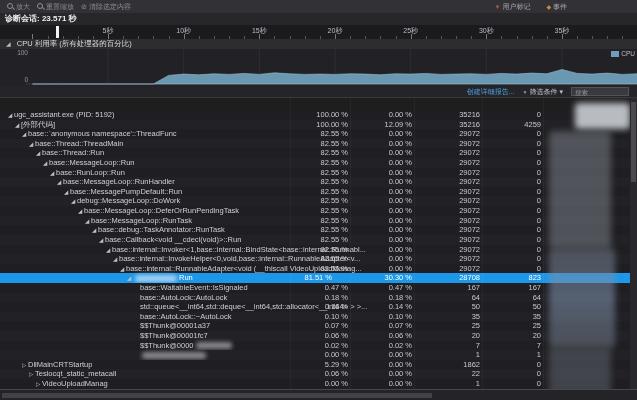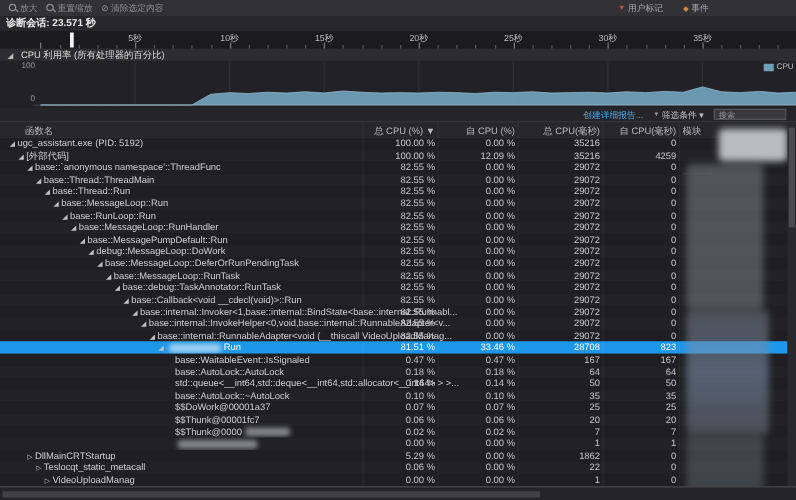--- a/index.html
+++ b/index.html
@@ -189,53 +189,45 @@
   <div id="filterbar">
     <span id="report-link">创建详细报告...</span>
     <span id="filter-dd">
       <span class="funnel">▼</span>
       <span>筛选条件</span>
       <span>▾</span>
     </span>
     <span id="searchbox">搜索</span>
   </div>
 
-  <div id="grid-header">
-    <span class="h-fn">函数名</span>
-    <span class="h-num" style="right:289px;">总 CPU (%) ▼</span>
-    <span class="h-num" style="right:225px;">自 CPU (%)</span>
-    <span class="h-num" style="right:157px;">总 CPU(毫秒)</span>
-    <span class="h-num" style="right:96px;">自 CPU(毫秒)</span>
-    <span class="h-mod">模块</span>
-  </div>
 
   <div id="grid-body">
       <div class="row"><span class="expander" style="margin-left: 6px;">◢</span><span class="name">ugc_assistant.exe (PID: 5192)</span><span class="num" style="right: 282px;">100.00 %</span><span class="num" style="right: 218px;">0.00 %</span><span class="num" style="right: 150px;">35216</span><span class="num" style="right: 89px;">0</span></div>
       <div class="row"><span class="expander" style="margin-left: 13px;">◢</span><span class="name">[外部代码]</span><span class="num" style="right: 282px;">100.00 %</span><span class="num" style="right: 218px;">12.09 %</span><span class="num" style="right: 150px;">35216</span><span class="num" style="right: 89px; margin-left: 15px;">4259</span><span class="mod">24 模块</span></div>
       <div class="row"><span class="expander" style="margin-left: 20px;">◢</span><span class="name">base::`anonymous namespace'::ThreadFunc</span><span class="num" style="right: 282px;">82.55 %</span><span class="num" style="right: 218px;">0.00 %</span><span class="num" style="right: 150px;">29072</span><span class="num" style="right: 89px;">0</span></div>
       <div class="row"><span class="expander" style="margin-left: 27px;">◢</span><span class="name">base::Thread::ThreadMain</span><span class="num" style="right: 282px;">82.55 %</span><span class="num" style="right: 218px;">0.00 %</span><span class="num" style="right: 150px;">29072</span><span class="num" style="right: 89px;">0</span></div>
       <div class="row"><span class="expander" style="margin-left: 34px;">◢</span><span class="name">base::Thread::Run</span><span class="num" style="right: 282px;">82.55 %</span><span class="num" style="right: 218px;">0.00 %</span><span class="num" style="right: 150px;">29072</span><span class="num" style="right: 89px;">0</span></div>
       <div class="row"><span class="expander" style="margin-left: 41px;">◢</span><span class="name">base::MessageLoop::Run</span><span class="num" style="right: 282px;">82.55 %</span><span class="num" style="right: 218px;">0.00 %</span><span class="num" style="right: 150px;">29072</span><span class="num" style="right: 89px;">0</span></div>
       <div class="row"><span class="expander" style="margin-left: 48px;">◢</span><span class="name">base::RunLoop::Run</span><span class="num" style="right: 282px;">82.55 %</span><span class="num" style="right: 218px;">0.00 %</span><span class="num" style="right: 150px;">29072</span><span class="num" style="right: 89px;">0</span></div>
       <div class="row"><span class="expander" style="margin-left: 55px;">◢</span><span class="name">base::MessageLoop::RunHandler</span><span class="num" style="right: 282px;">82.55 %</span><span class="num" style="right: 218px;">0.00 %</span><span class="num" style="right: 150px;">29072</span><span class="num" style="right: 89px;">0</span></div>
       <div class="row"><span class="expander" style="margin-left: 62px;">◢</span><span class="name">base::MessagePumpDefault::Run</span><span class="num" style="right: 282px;">82.55 %</span><span class="num" style="right: 218px;">0.00 %</span><span class="num" style="right: 150px;">29072</span><span class="num" style="right: 89px;">0</span></div>
       <div class="row"><span class="expander" style="margin-left: 69px;">◢</span><span class="name">debug::MessageLoop::DoWork</span><span class="num" style="right: 282px;">82.55 %</span><span class="num" style="right: 218px;">0.00 %</span><span class="num" style="right: 150px;">29072</span><span class="num" style="right: 89px;">0</span></div>
       <div class="row"><span class="expander" style="margin-left: 76px;">◢</span><span class="name">base::MessageLoop::DeferOrRunPendingTask</span><span class="num" style="right: 282px;">82.55 %</span><span class="num" style="right: 218px;">0.00 %</span><span class="num" style="right: 150px;">29072</span><span class="num" style="right: 89px;">0</span></div>
       <div class="row"><span class="expander" style="margin-left: 83px;">◢</span><span class="name">base::MessageLoop::RunTask</span><span class="num" style="right: 282px;">82.55 %</span><span class="num" style="right: 218px;">0.00 %</span><span class="num" style="right: 150px;">29072</span><span class="num" style="right: 89px;">0</span></div>
       <div class="row"><span class="expander" style="margin-left: 90px;">◢</span><span class="name">base::debug::TaskAnnotator::RunTask</span><span class="num" style="right: 282px;">82.55 %</span><span class="num" style="right: 218px;">0.00 %</span><span class="num" style="right: 150px;">29072</span><span class="num" style="right: 89px;">0</span></div>
       <div class="row"><span class="expander" style="margin-left: 97px;">◢</span><span class="name">base::Callback&lt;void __cdecl(void)&gt;::Run</span><span class="num" style="right: 282px;">82.55 %</span><span class="num" style="right: 218px;">0.00 %</span><span class="num" style="right: 150px;">29072</span><span class="num" style="right: 89px;">0</span></div>
       <div class="row"><span class="expander" style="margin-left: 104px;">◢</span><span class="name">base::internal::Invoker&lt;1,base::internal::BindState&lt;base::internal::Runnabl...</span><span class="num" style="right: 282px;">82.55 %</span><span class="num" style="right: 218px;">0.00 %</span><span class="num" style="right: 150px;">29072</span><span class="num" style="right: 89px;">0</span></div>
       <div class="row"><span class="expander" style="margin-left: 111px;">◢</span><span class="name">base::internal::InvokeHelper&lt;0,void,base::internal::RunnableAdapter&lt;v...</span><span class="num" style="right: 282px;">82.55 %</span><span class="num" style="right: 218px;">0.00 %</span><span class="num" style="right: 150px;">29072</span><span class="num" style="right: 89px;">0</span></div>
       <div class="row"><span class="expander" style="margin-left: 118px;">◢</span><span class="name">base::internal::RunnableAdapter&lt;void (__thiscall VideoUploadManag...</span><span class="num" style="right: 282px;">82.55 %</span><span class="num" style="right: 218px;">0.00 %</span><span class="num" style="right: 150px;">29072</span><span class="num" style="right: 89px;">0</span></div>
-      <div class="row selected"><span class="expander" style="margin-left: 125px;">◢</span><span class="blob" style="width: 42px;"></span><span class="name">Run</span><span class="num" style="right: 282px;">81.51 %</span><span class="num" style="right: 218px;">33.46 %</span><span class="num" style="right: 150px;">28708</span><span class="num" style="right: 89px;">823</span></div>
+      <div class="row selected"><span class="expander" style="margin-left: 125px;">◢</span><span class="blob" style="width: 42px;"></span><span class="name">Run</span><span class="num" style="right: 298px;">81.51 %</span><span class="num" style="right: 218px;">30.30 %</span><span class="num" style="right: 150px;">28708</span><span class="num" style="right: 89px;">823</span></div>
       <div class="row"><span class="expander" style="margin-left: 132px;"></span><span class="name">base::WaitableEvent::IsSignaled</span><span class="num" style="right: 282px;">0.47 %</span><span class="num" style="right: 218px;">0.47 %</span><span class="num" style="right: 150px;">167</span><span class="num" style="right: 89px;">167</span></div>
       <div class="row"><span class="expander" style="margin-left: 132px;"></span><span class="name">base::AutoLock::AutoLock</span><span class="num" style="right: 282px;">0.18 %</span><span class="num" style="right: 218px;">0.18 %</span><span class="num" style="right: 150px;">64</span><span class="num" style="right: 89px;">64</span></div>
       <div class="row"><span class="expander" style="margin-left: 132px;"></span><span class="name">std::queue&lt;__int64,std::deque&lt;__int64,std::allocator&lt;__int64&gt; &gt; &gt;...</span><span class="num" style="right: 282px;">0.14 %</span><span class="num" style="right: 218px;">0.14 %</span><span class="num" style="right: 150px;">50</span><span class="num" style="right: 89px;">50</span></div>
       <div class="row"><span class="expander" style="margin-left: 132px;"></span><span class="name">base::AutoLock::~AutoLock</span><span class="num" style="right: 282px;">0.10 %</span><span class="num" style="right: 218px;">0.10 %</span><span class="num" style="right: 150px;">35</span><span class="num" style="right: 89px;">35</span></div>
-      <div class="row"><span class="expander" style="margin-left: 132px;"></span><span class="name">$$DoWork@00001a37</span><span class="num" style="right: 282px;">0.07 %</span><span class="num" style="right: 218px;">0.07 %</span><span class="num" style="right: 150px;">25</span><span class="num" style="right: 89px;">25</span></div>
+      <div class="row"><span class="expander" style="margin-left: 132px;"></span><span class="name">$$Thunk@00001a37</span><span class="num" style="right: 282px;">0.07 %</span><span class="num" style="right: 218px;">0.07 %</span><span class="num" style="right: 150px;">25</span><span class="num" style="right: 89px;">25</span></div>
       <div class="row"><span class="expander" style="margin-left: 132px;"></span><span class="name">$$Thunk@00001fc7</span><span class="num" style="right: 282px;">0.06 %</span><span class="num" style="right: 218px;">0.06 %</span><span class="num" style="right: 150px;">20</span><span class="num" style="right: 89px;">20</span></div>
       <div class="row"><span class="expander" style="margin-left: 132px;"></span><span class="name">$$Thunk@0000</span><span class="blob" style="width: 36px;"></span><span class="num" style="right: 282px;">0.02 %</span><span class="num" style="right: 218px;">0.02 %</span><span class="num" style="right: 150px;">7</span><span class="num" style="right: 89px;">7</span></div>
       <div class="row"><span class="expander" style="margin-left: 132px;"></span><span class="name"></span><span class="blob" style="width: 64px;"></span><span class="num" style="right: 282px;">0.00 %</span><span class="num" style="right: 218px;">0.00 %</span><span class="num" style="right: 150px;">1</span><span class="num" style="right: 89px;">1</span></div>
       <div class="row"><span class="expander" style="margin-left: 20px;">▷</span><span class="name">DllMainCRTStartup</span><span class="num" style="right: 282px;">5.29 %</span><span class="num" style="right: 218px;">0.00 %</span><span class="num" style="right: 150px;">1862</span><span class="num" style="right: 89px;">0</span></div>
       <div class="row"><span class="expander" style="margin-left: 27px;">▷</span><span class="name">Teslocqt_static_metacall</span><span class="num" style="right: 282px;">0.06 %</span><span class="num" style="right: 218px;">0.00 %</span><span class="num" style="right: 150px;">22</span><span class="num" style="right: 89px;">0</span></div>
       <div class="row"><span class="expander" style="margin-left: 34px;">▷</span><span class="name">VideoUploadManag</span><span class="num" style="right: 282px;">0.00 %</span><span class="num" style="right: 218px;">0.00 %</span><span class="num" style="right: 150px;">1</span><span class="num" style="right: 89px;">0</span></div>
     </div>
 
   <div class="colsep" style="left:290px;"></div>
   <div class="colsep" style="left:350px;"></div>

